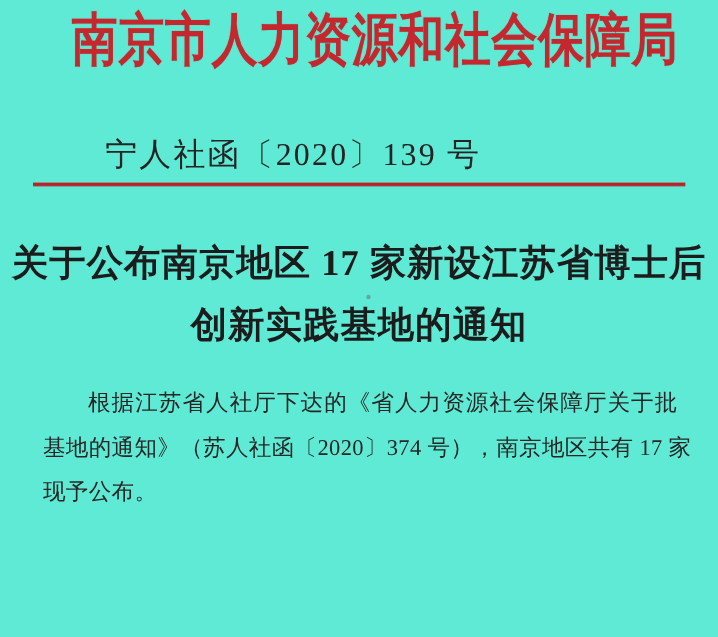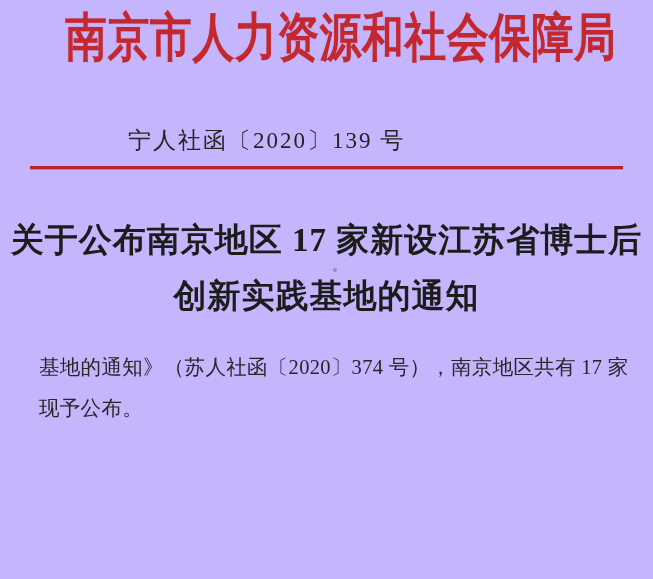--- a/index.html
+++ b/index.html
@@ -9,21 +9,21 @@
   body {
     width: 653px;
     height: 579px;
     background: #f0efed;
     font-family: "Liberation Serif", "DejaVu Serif", serif;
   }
   .page {
     position: relative;
     width: 653px;
     height: 579px;
-    background: #c4b5fd;
+    background: #5eead4;
     overflow: hidden;
   }
   
   .agency {
     position: absolute;
     top: 2px;
     left: 0;
     width: 653px;
     text-align: center;
     color: #c4282e;
@@ -37,21 +37,21 @@
     text-shadow: 0 0 1px rgba(196, 40, 46, 0.45);
   }
   
   .doc-number {
     position: absolute;
     top: 124px;
     left: 0;
     width: 533px;
     text-align: center;
     color: #242424;
-    font-size: 23px;
+    font-size: 29px;
     line-height: 34px;
     letter-spacing: 2px;
     white-space: nowrap;
   }
   
   .red-rule {
     position: absolute;
     top: 166px;
     left: 30px;
     width: 593px;
@@ -121,17 +121,18 @@
   <div class="red-rule"></div>
 
   <div class="title">
     <div class="t-line">关于公布南京地区 17 家新设江苏省博士后</div>
     <div class="t-line">创新实践基地的通知</div>
   </div>
 
   <div class="artifact-dot"></div>
 
   <div class="body-text">
+    <div class="line indent">根据江苏省人社厅下达的《省人力资源社会保障厅关于批</div>
     <div class="line">基地的通知》（苏人社函〔2020〕374 号），南京地区共有 17 家</div>
     <div class="line last">现予公布。</div>
   </div>
 
 </div>
 
 </body></html>

